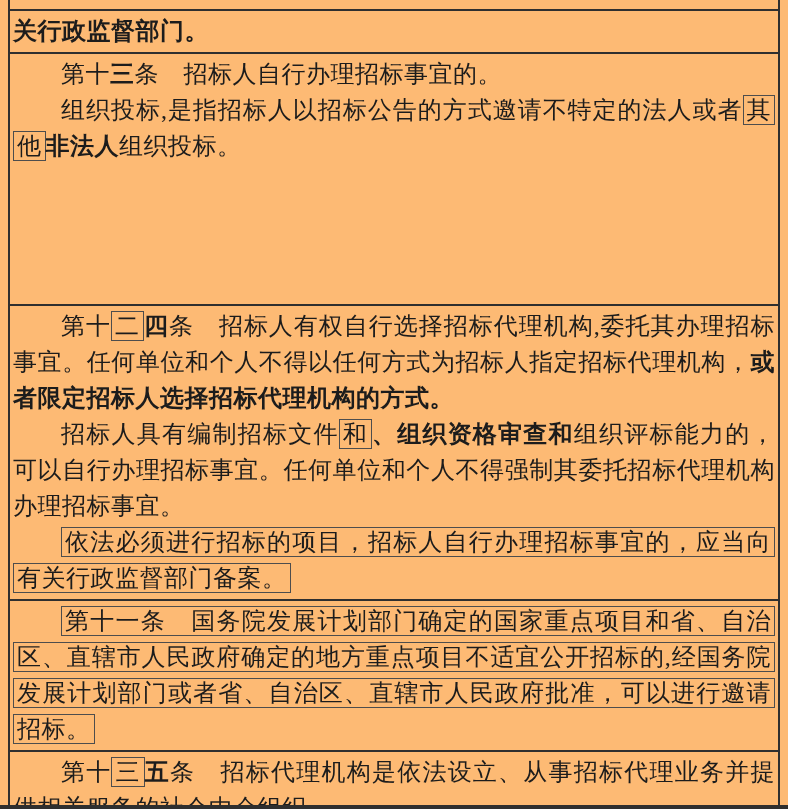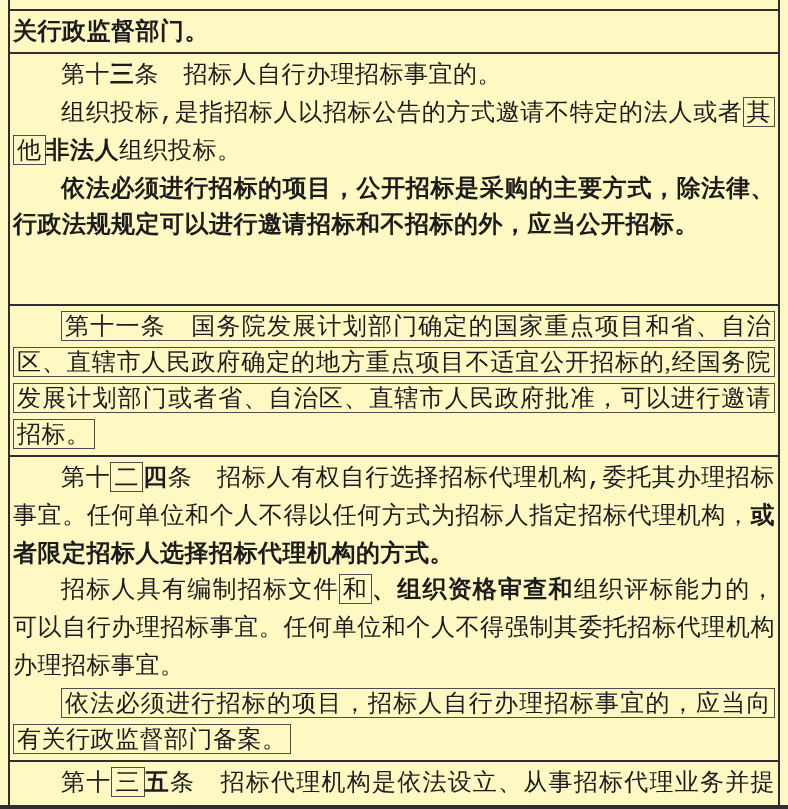--- a/index.html
+++ b/index.html
@@ -6,21 +6,21 @@
   body {
     width: 788px; height: 809px;
     background: #ffffff;
     font-family: "Liberation Serif", serif;
     color: #1c1c1c;
     overflow: hidden;
   }
   .page {
     position: relative;
     width: 788px; height: 809px;
-    background: #fef9c3;
+    background: #fdba74;
     overflow: hidden;
   }
   .vline { position: absolute; top: 0; bottom: 0; width: 2px; background: #2f2f2f; }
   .vline.left  { left: 8px; }
   .vline.right { left: 778px; }
   .bottom-bar { position: absolute; left: 0; bottom: 0; width: 788px; height: 4px; background: #2f2f2f; }
   .content {
     position: absolute;
     left: 10px; top: 9px;
     width: 768px;
@@ -33,21 +33,21 @@
   .para {
     margin: 0;
     font-size: 24px;
     line-height: 36px;
     text-align: justify;
     text-indent: 2em;
     letter-spacing: 0.5px;
   }
   .para.noindent { text-indent: 0; }
   
-  .n { font-family: Liberation Mono, monospace; font-weight: 400; }
+  .n { font-family: Liberation Serif, serif; font-weight: 400; }
   
   .a { font-family: "Liberation Sans", sans-serif; font-weight: 700; }
   
   .d {
     font-family: "Liberation Serif", serif; font-weight: 400;
     border: 1px solid #4d4d4d;
     padding: 1px 3px;
     -webkit-box-decoration-break: clone;
     box-decoration-break: clone;
   }
@@ -72,40 +72,37 @@
       </p>
     </div>
 
     <div class="row row2">
       <p class="para">
         <span class="n">第十</span><span class="a">三</span><span class="n">条　招标人自行办理招标事宜的。</span>
       </p>
       <p class="para">
         <span class="n">组织投标,是指招标人以招标公告的方式邀请不特定的法人或者</span><span class="d">其他</span><span class="a">非法人</span><span class="n">组织投标。</span>
       </p>
-      <p class="para">
-        <span class="a">依法必须进行招标的项目，公开招标是采购的主要方式，除法律、行政法规规定可以进行邀请招标和不招标的外，应当公开招标。</span>
-      </p>
-    </div>
-
-    <div class="row row3">
-      <p class="para">
-        <span class="d">第十一条　国务院发展计划部门确定的国家重点项目和省、自治区、直辖市人民政府确定的地方重点项目不适宜公开招标的,经国务院发展计划部门或者省、自治区、直辖市人民政府批准，可以进行邀请招标。</span>
-      </p>
     </div>
 
     <div class="row row4">
       <p class="para">
         <span class="n">第十</span><span class="d">二</span><span class="a">四</span><span class="n">条　招标人有权自行选择招标代理机构,委托其办理招标事宜。任何单位和个人不得以任何方式为招标人指定招标代理机构，</span><span class="a">或者限定招标人选择招标代理机构的方式。</span>
       </p>
       <p class="para">
         <span class="n">招标人具有编制招标文件</span><span class="d">和</span><span class="a">、组织资格审查和</span><span class="n">组织评标能力的，可以自行办理招标事宜。任何单位和个人不得强制其委托招标代理机构办理招标事宜。</span>
       </p>
       <p class="para">
         <span class="d">依法必须进行招标的项目，招标人自行办理招标事宜的，应当向有关行政监督部门备案。</span>
+      </p>
+    </div>
+
+    <div class="row row3">
+      <p class="para">
+        <span class="d">第十一条　国务院发展计划部门确定的国家重点项目和省、自治区、直辖市人民政府确定的地方重点项目不适宜公开招标的,经国务院发展计划部门或者省、自治区、直辖市人民政府批准，可以进行邀请招标。</span>
       </p>
     </div>
 
     <div class="row row5">
       <p class="para">
         <span class="n">第十</span><span class="d">三</span><span class="a">五</span><span class="n">条　招标代理机构是依法设立、从事招标代理业务并提供相关服务的社会中介组织。</span>
       </p>
 
     </div>
 

